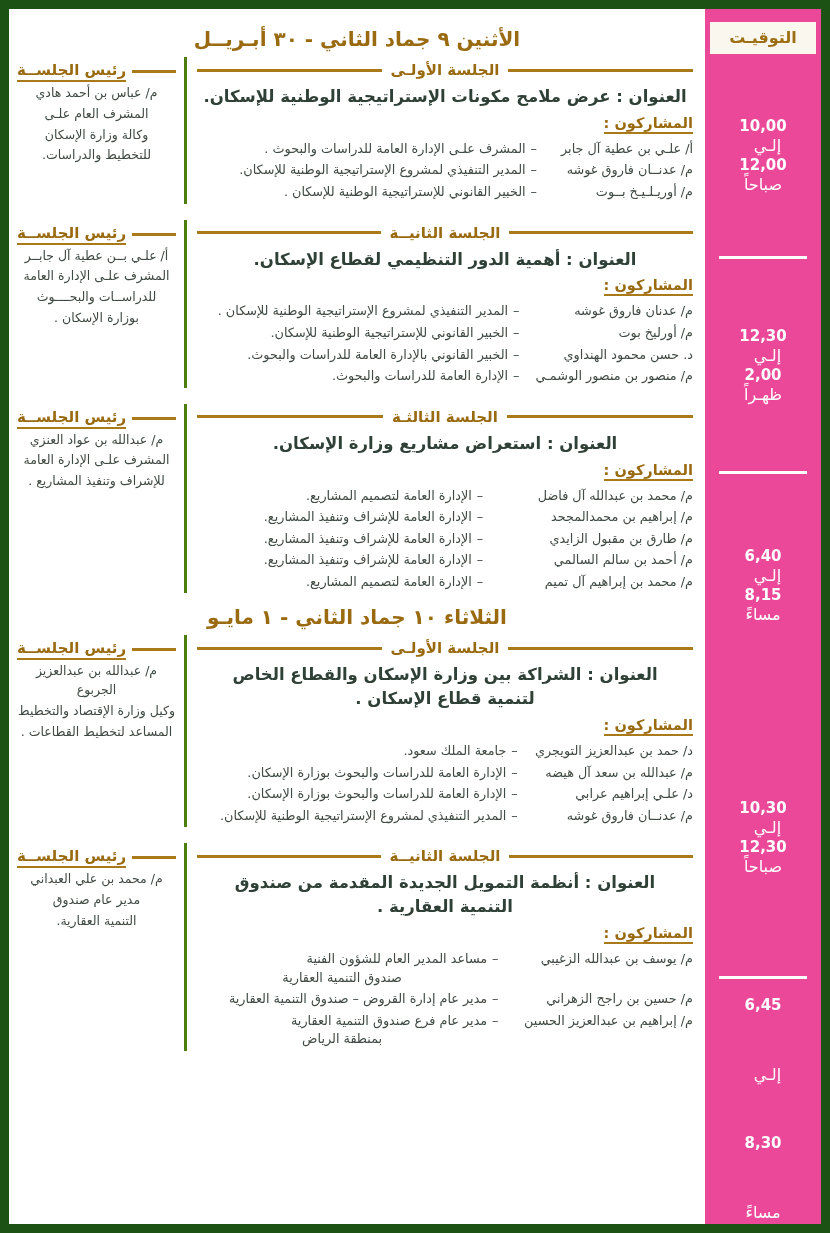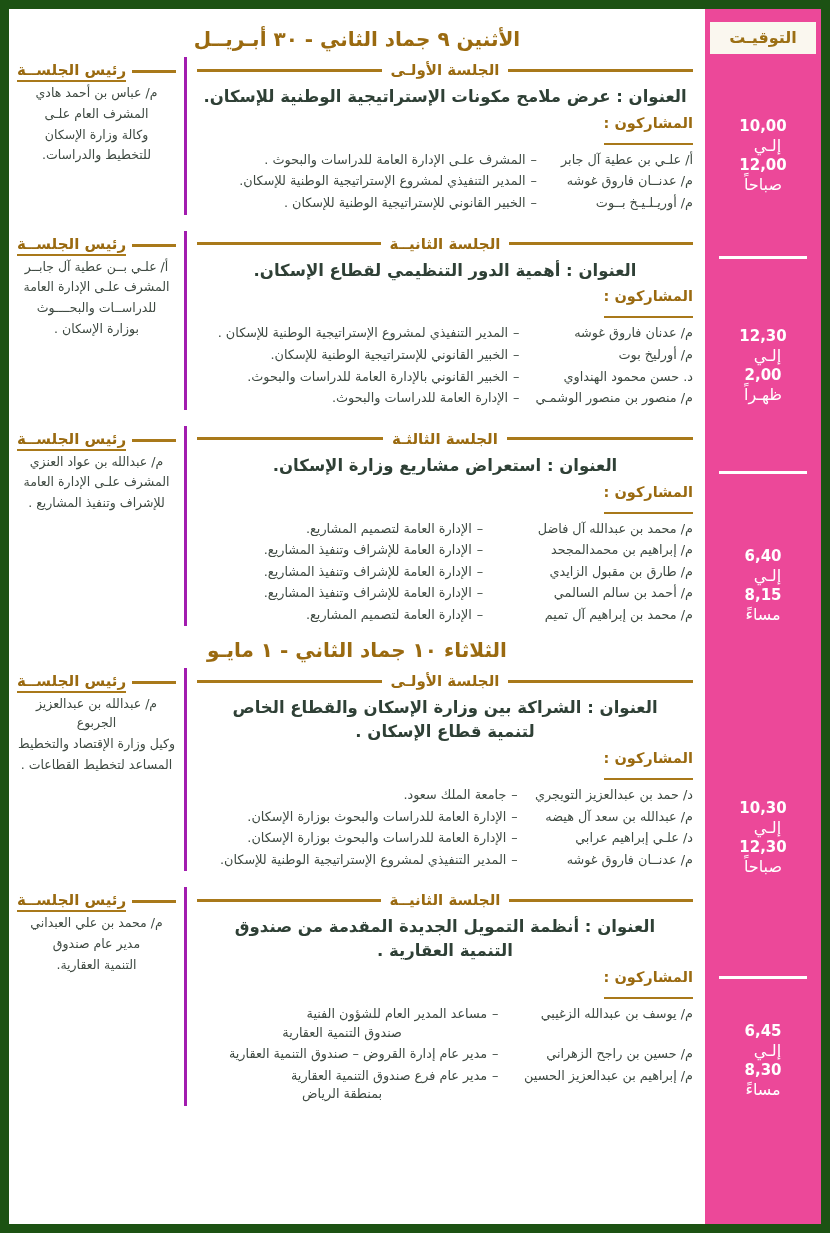--- a/index.html
+++ b/index.html
@@ -106,21 +106,21 @@
   .sess-main{
     flex:1 1 auto;
     box-sizing:border-box;
     padding:0 12px 0 10px;
     min-width:0;
   }
   .sess-chair{
     flex:0 0 178px;
     box-sizing:border-box;
     padding:0 8px 0 8px;
-    border-right:3px solid #a21caf;
+    border-right:3px solid #4d7c0f;
     text-align:center;
   }
 
   
   .sess-band{
     display:flex;
     align-items:center;
     gap:9px;
     margin:4px 0 2px 0;
   }
@@ -156,21 +156,21 @@
     margin:6px 0 4px 0;
   }
   .sess-title .w{white-space:nowrap;}
 
   .part-head{
     color:#9a6a10;
     font-weight:bold;
     font-size:14.5px;
     border-bottom:2px solid #a9791a;
     display:inline-block;
-    padding-bottom:12px;
+    padding-bottom:1px;
     margin:2px 0 5px 12px;
   }
   .part-head-row{text-align:right;}
 
   table.parts{
     width:100%;
     border-collapse:collapse;
     table-layout:auto;
   }
   table.parts td{
@@ -217,21 +217,21 @@
         <div class="mer">مساءً</div>
       </div>
 
       <div class="time-slot rule" style="height:280px;text-align:right;">
         <div class="num">10,30</div>
         <div class="sep">إلـي</div>
         <div class="num">12,30</div>
         <div class="mer">صباحاً</div>
       </div>
 
-      <div class="time-slot" style="flex:1 1 auto;justify-content:flex-start;padding-top:44px;">
+      <div class="time-slot" style="flex:1 1 auto;justify-content:space-between;padding-top:18px;">
         <div class="num">6,45</div>
         <div class="sep">إلـي</div>
         <div class="num">8,30</div>
         <div class="mer">مساءً</div>
       </div>
     </div>
 
     <div class="body-col">
 
       <div class="day-title">الأثنين ٩ جماد الثاني - ٣٠ أبـريــل</div>

